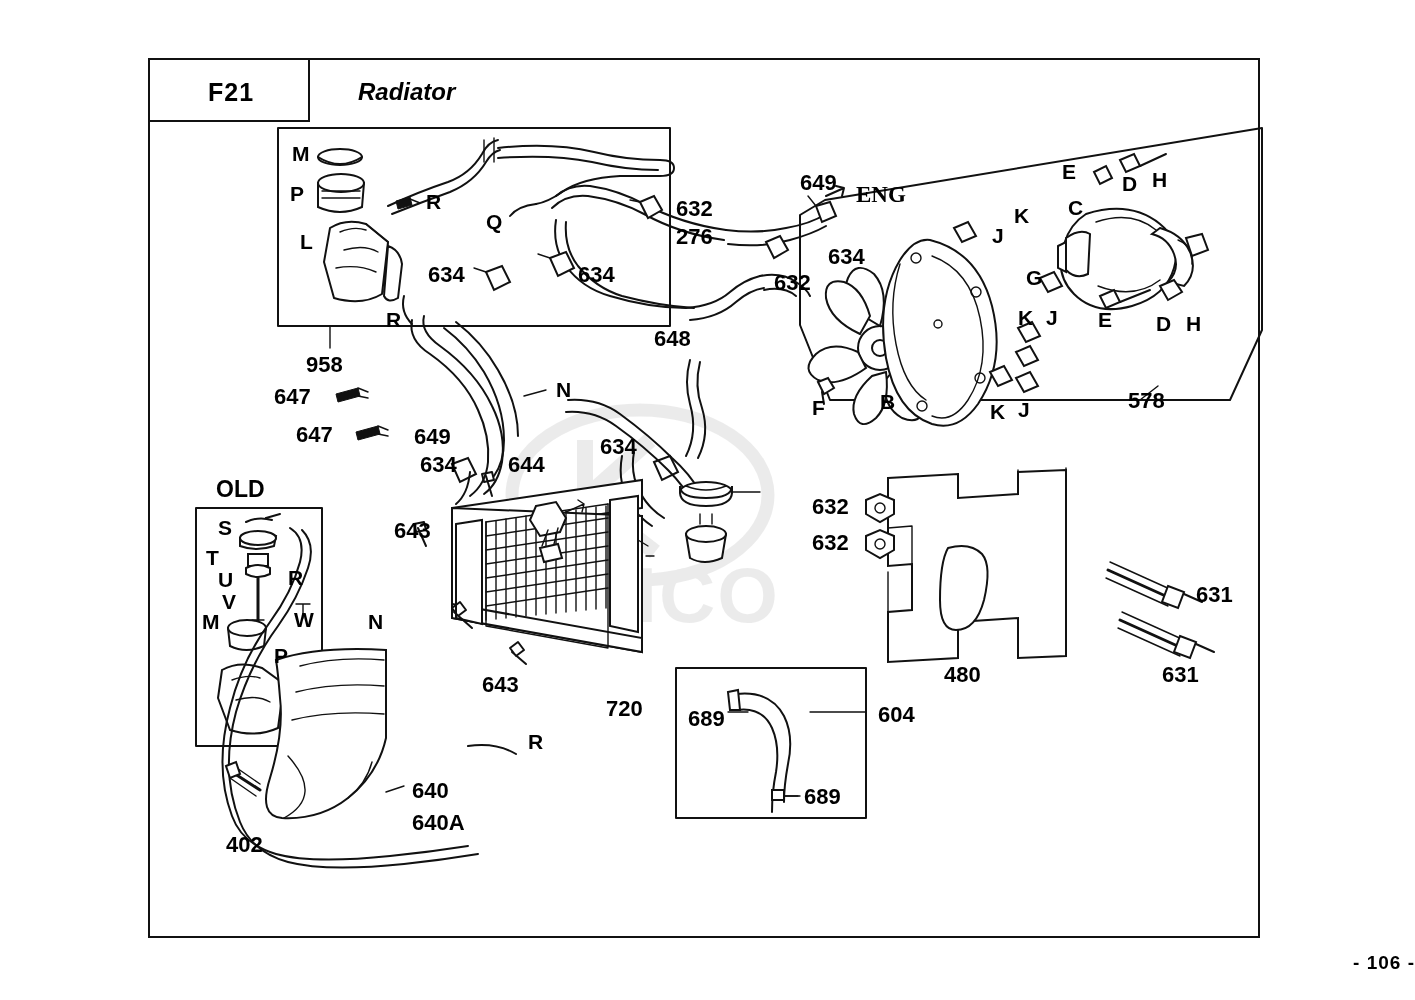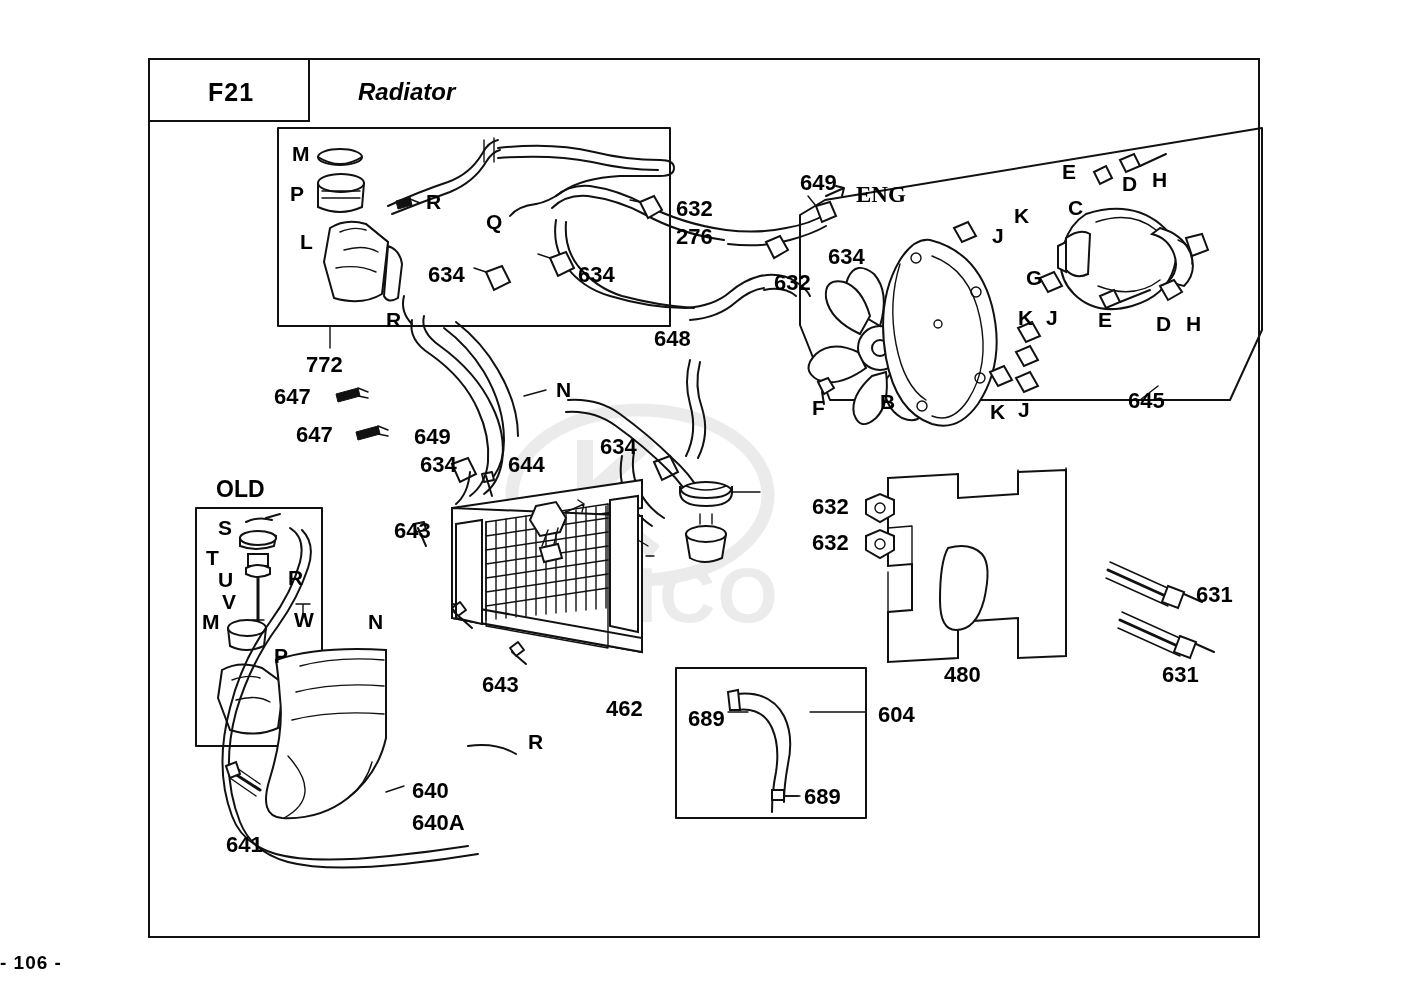--- a/index.html
+++ b/index.html
@@ -2,21 +2,21 @@
 <html><head>
 <meta charset="utf-8">
 <style>
   html,body{margin:0;padding:0;background:#ffffff;}
   body{width:1415px;height:1000px;font-family:"Liberation Serif",serif;color:#000;position:relative;overflow:hidden;}
   #sheet{position:absolute;left:0;top:0;width:1405px;height:1000px;}
   .frame{position:absolute;left:148px;top:58px;width:1112px;height:880px;border:2px solid #111;box-sizing:border-box;}
   .titlebox{position:absolute;left:148px;top:58px;width:162px;height:64px;border:2px solid #111;box-sizing:border-box;}
   .titlecode{position:absolute;left:0;top:0;width:162px;height:64px;display:flex;align-items:center;justify-content:center;font-weight:bold;font-size:25px;letter-spacing:1px;font-family:"Liberation Sans",sans-serif;}
   .titletext{position:absolute;left:358px;top:78px;font-weight:bold;font-size:24px;font-family:"Liberation Sans",sans-serif;font-style:italic;}
-  .pagenum{position:absolute;left:0;top:952px;width:1415px;text-align:left;font-weight:bold;font-size:19px;font-family:"Liberation Sans",sans-serif;letter-spacing:1px;}
+  .pagenum{position:absolute;left:0;top:952px;width:1415px;text-align:right;font-weight:bold;font-size:19px;font-family:"Liberation Sans",sans-serif;letter-spacing:1px;}
 
   .lbl{position:absolute;font-weight:bold;font-family:"Liberation Sans",sans-serif;white-space:nowrap;}
   .n{font-size:22px;}          
   .c{font-size:21px;}          
   .big{font-size:23px;}
 
   .wm{position:absolute;left:490px;top:400px;width:440px;height:300px;opacity:.16;pointer-events:none;}
   .wm .kw{position:absolute;left:20px;top:150px;font-family:"Liberation Sans",sans-serif;font-weight:bold;font-size:78px;color:#8a8a8a;letter-spacing:2px;}
 
   svg{position:absolute;left:0;top:0;width:1415px;height:1000px;overflow:visible;}
@@ -267,21 +267,21 @@
 
     <path class="s1" d="M648 546 l-10 -6 M654 556 l-8 0"></path>
   </svg>
 
   <div class="lbl c" style="left:292px;top:142px">M</div>
   <div class="lbl c" style="left:290px;top:182px">P</div>
   <div class="lbl c" style="left:300px;top:230px">L</div>
   <div class="lbl c" style="left:426px;top:190px">R</div>
   <div class="lbl c" style="left:486px;top:210px">Q</div>
 
-  <div class="lbl n" style="left:306px;top:352px">772</div>
+  <div class="lbl n" style="left:306px;top:352px">958</div>
   <div class="lbl n" style="left:274px;top:384px">647</div>
   <div class="lbl n" style="left:296px;top:422px">647</div>
 
   <div class="lbl n" style="left:676px;top:196px">632</div>
   <div class="lbl n" style="left:676px;top:224px">276</div>
   <div class="lbl n" style="left:774px;top:270px">632</div>
 
   <div class="lbl n" style="left:800px;top:170px">649</div>
   <div class="lbl big" style="left:856px;top:182px;font-family:'Liberation Serif',serif">ENG</div>
   <div class="lbl n" style="left:828px;top:244px">634</div>
@@ -291,31 +291,31 @@
   <div class="lbl n" style="left:420px;top:452px">634</div>
 
   <div class="lbl n" style="left:654px;top:326px">648</div>
   <div class="lbl n" style="left:414px;top:424px">649</div>
   <div class="lbl c" style="left:556px;top:378px">N</div>
   <div class="lbl c" style="left:386px;top:308px">R</div>
 
   <div class="lbl n" style="left:508px;top:452px">644</div>
   <div class="lbl n" style="left:394px;top:518px">643</div>
   <div class="lbl n" style="left:482px;top:672px">643</div>
-  <div class="lbl n" style="left:606px;top:696px">462</div>
+  <div class="lbl n" style="left:606px;top:696px">720</div>
   <div class="lbl c" style="left:740px;top:482px"></div>
   <div class="lbl c" style="left:634px;top:536px"></div>
 
   <div class="lbl n" style="left:812px;top:494px">632</div>
   <div class="lbl n" style="left:812px;top:530px">632</div>
   <div class="lbl n" style="left:944px;top:662px">480</div>
   <div class="lbl n" style="left:1196px;top:582px">631</div>
   <div class="lbl n" style="left:1162px;top:662px">631</div>
 
-  <div class="lbl n" style="left:1128px;top:388px">645</div>
+  <div class="lbl n" style="left:1128px;top:388px">578</div>
 
   <div class="lbl c" style="left:1062px;top:160px">E</div>
   <div class="lbl c" style="left:1122px;top:172px">D</div>
   <div class="lbl c" style="left:1152px;top:168px">H</div>
   <div class="lbl c" style="left:1068px;top:196px">C</div>
   <div class="lbl c" style="left:1014px;top:204px">K</div>
   <div class="lbl c" style="left:992px;top:224px">J</div>
   <div class="lbl c" style="left:1026px;top:266px">G</div>
   <div class="lbl c" style="left:880px;top:390px">B</div>
   <div class="lbl c" style="left:812px;top:396px">F</div>
@@ -334,19 +334,19 @@
   <div class="lbl c" style="left:222px;top:590px">V</div>
   <div class="lbl c" style="left:202px;top:610px">M</div>
   <div class="lbl c" style="left:288px;top:566px">R</div>
   <div class="lbl c" style="left:294px;top:608px">W</div>
   <div class="lbl c" style="left:274px;top:644px">P</div>
   <div class="lbl c" style="left:368px;top:610px">N</div>
   <div class="lbl c" style="left:528px;top:730px">R</div>
 
   <div class="lbl n" style="left:412px;top:778px">640</div>
   <div class="lbl n" style="left:412px;top:810px">640A</div>
-  <div class="lbl n" style="left:226px;top:832px">641</div>
+  <div class="lbl n" style="left:226px;top:832px">402</div>
 
   <div class="lbl n" style="left:688px;top:706px">689</div>
   <div class="lbl n" style="left:804px;top:784px">689</div>
   <div class="lbl n" style="left:878px;top:702px">604</div>
 
 </div>
 
 </body></html>

